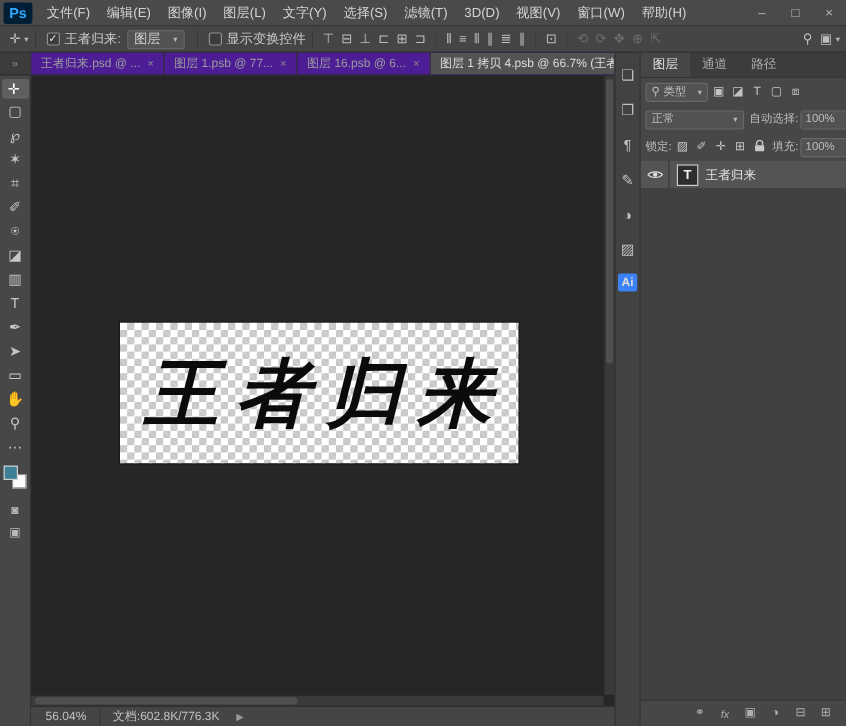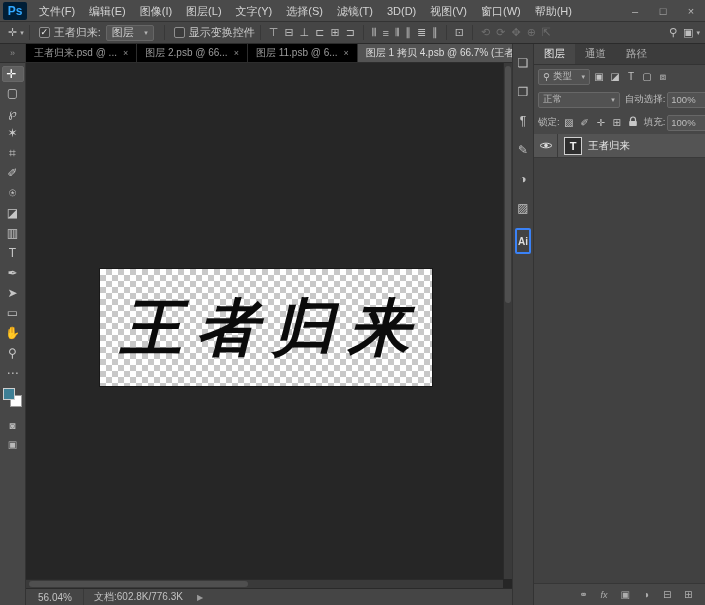--- a/index.html
+++ b/index.html
@@ -33,21 +33,21 @@
   .lefthead{height:19px;background:#3c3c3c;border-bottom:1px solid #2d2d2d;display:flex;align-items:center;justify-content:center;color:#8d8d8d;font-size:9px}
   .toolbar{flex:1;display:flex;flex-direction:column;align-items:center;padding-top:3px;gap:1px}
   .tool{width:22px;height:19px;display:flex;align-items:center;justify-content:center;color:#c6c6c6;font-size:12px;border-radius:2px}
   .tool.sel{background:#5f5f5f;color:#fff}
   .swatches{position:relative;width:22px;height:22px;margin-top:5px}
   .fg{position:absolute;top:0;left:1px;width:12px;height:12px;border:1px solid #cfcfcf;z-index:2}
   .bgc{position:absolute;top:7px;left:8px;width:12px;height:12px;background:#fff;border:1px solid #9a9a9a}
   .btool{width:20px;height:16px;display:flex;align-items:center;justify-content:center;color:#b9b9b9;font-size:10px;margin-top:6px}
 
   .centercol{flex:1;display:flex;flex-direction:column;min-width:0}
-  .tabbar{height:19px;background:#000000;display:flex;border-bottom:1px solid #2d2d2d;overflow:hidden}
+  .tabbar{height:19px;background:#4c1d95;display:flex;border-bottom:1px solid #2d2d2d;overflow:hidden}
   .tab{display:flex;align-items:center;gap:6px;padding:0 8px;font-size:10px;color:#9d9d9d;border-right:1px solid #2d2d2d;white-space:nowrap}
   .tab.active{background:#535353;color:#dedede}
   .tclose{color:#8a8a8a;font-size:9px}
 
   .canvas{flex:1;background:#262626;position:relative;min-height:0}
   .doc{position:absolute;left:74px;top:206px;width:332px;height:117px;
        background-image:linear-gradient(45deg,#c8c8c8 25%,transparent 25%,transparent 75%,#c8c8c8 75%),
                         linear-gradient(45deg,#c8c8c8 25%,#fff 25%,#fff 75%,#c8c8c8 75%);
        background-size:12px 12px;background-position:0 0,6px 6px;
        display:flex;align-items:center;justify-content:center;box-shadow:0 0 0 1px #181818}
@@ -59,21 +59,21 @@
 
   .statusbar{height:17px;background:#454545;border-top:1px solid #2a2a2a;display:flex;align-items:center;font-size:10px;color:#c2c2c2;padding-left:6px}
   .zoomval{min-width:52px;padding:0 6px;border-right:1px solid #393939;height:100%;display:flex;align-items:center}
   .docinfo{padding:0 10px}
   .sbarrow{font-size:8px;color:#9a9a9a;padding-left:4px}
 
   
   .rightcol{width:193px;display:flex;min-height:0}
   .dockstrip{width:25px;background:#424242;border-left:1px solid #333;border-right:1px solid #333;display:flex;flex-direction:column;align-items:center;padding-top:10px;gap:11px}
   .dicon{width:20px;height:18px;display:flex;align-items:center;justify-content:center;color:#c2c2c2;font-size:12px}
-  .dicon.ai{font-size:10px;font-weight:bold;color:#dcdcdc;border:2px solid #3b82f6;border-radius:2px;width:16px;height:26px}
+  .dicon.ai{font-size:10px;font-weight:bold;color:#dcdcdc;border:7px solid #3b82f6;border-radius:2px;width:16px;height:15px}
 
   .layers{flex:1;background:#474747;display:flex;flex-direction:column;min-height:0}
   .ltabs{height:21px;display:flex;background:#3c3c3c;align-items:stretch;border-bottom:1px solid #333}
   .ltab{padding:0 10px;display:flex;align-items:center;font-size:10.5px;color:#aeaeae}
   .ltab.active{background:#474747;color:#e2e2e2}
   .lmenu{margin-left:auto;align-self:center;color:#9a9a9a;font-size:10px;padding-right:5px}
   .lrow{height:23px;display:flex;align-items:center;padding:0 4px;gap:2px;font-size:9.5px;color:#bdbdbd;white-space:nowrap}
   .sel{background:#525252;border:1px solid #676767;border-radius:2px;height:16px;display:inline-flex;align-items:center;justify-content:space-between;padding:0 4px;gap:4px}
   .sel.blend{flex:1;max-width:86px}
   .valbox{background:#525252;border:1px solid #676767;border-radius:2px;height:16px;display:inline-flex;align-items:center;padding:0 3px;gap:17px}
@@ -187,25 +187,25 @@
       </div>
     </div>
 
     <div class="centercol">
       <div class="tabbar">
         <div class="tab">
           <span>王者归来.psd @ ...</span>
             <span class="tclose">×</span>
         </div>
         <div class="tab">
-          <span>图层 2.psb @ 66...</span>
+          <span>图层 1.psb @ 77...</span>
             <span class="tclose">×</span>
         </div>
         <div class="tab">
-          <span>图层 11.psb @ 6...</span>
+          <span>图层 16.psb @ 6...</span>
             <span class="tclose">×</span>
         </div>
         <div class="tab active">
           <span>图层 1 拷贝 4.psb @ 66.7% (王者归来, RGB/8#) *</span>
         </div>
       </div>
 
       <div class="canvas">
         <div class="doc">
           <div class="callig">王者归来</div>

